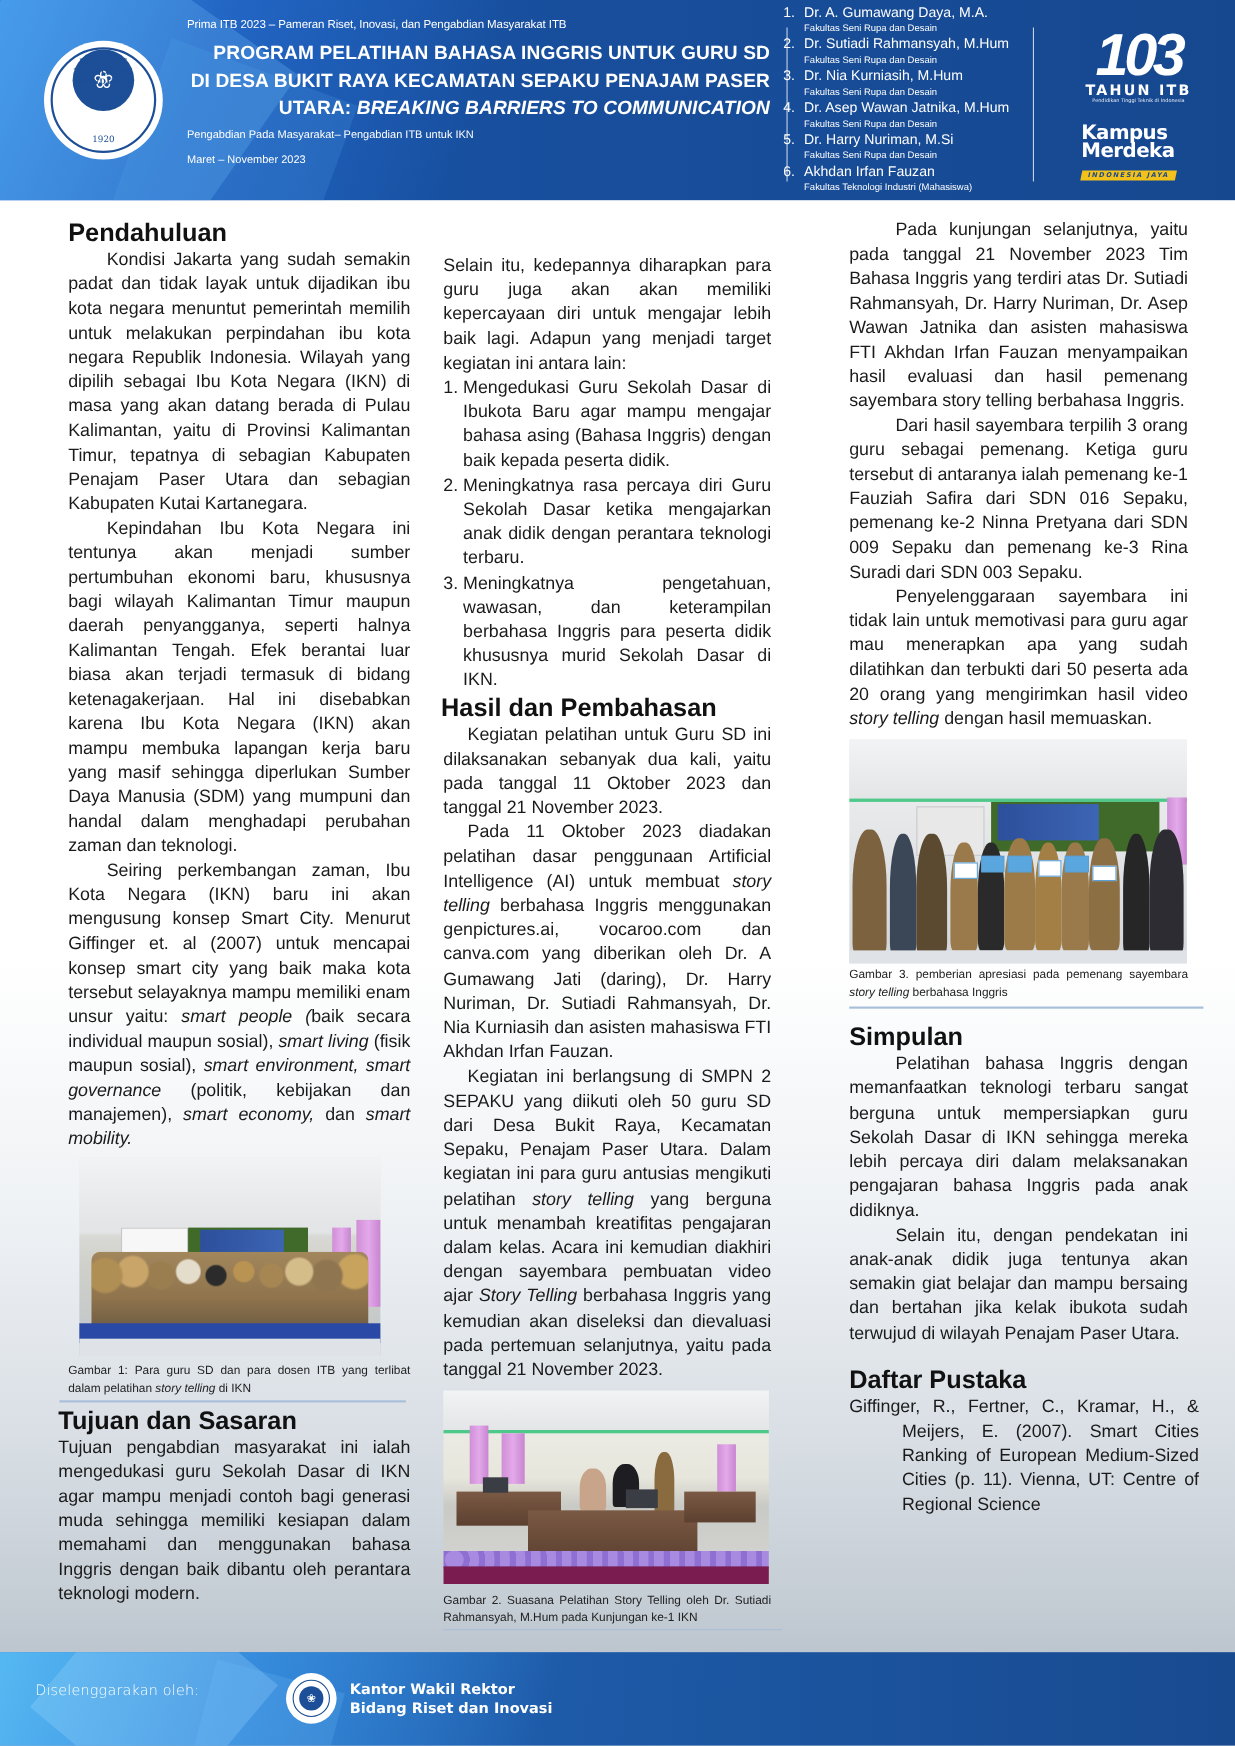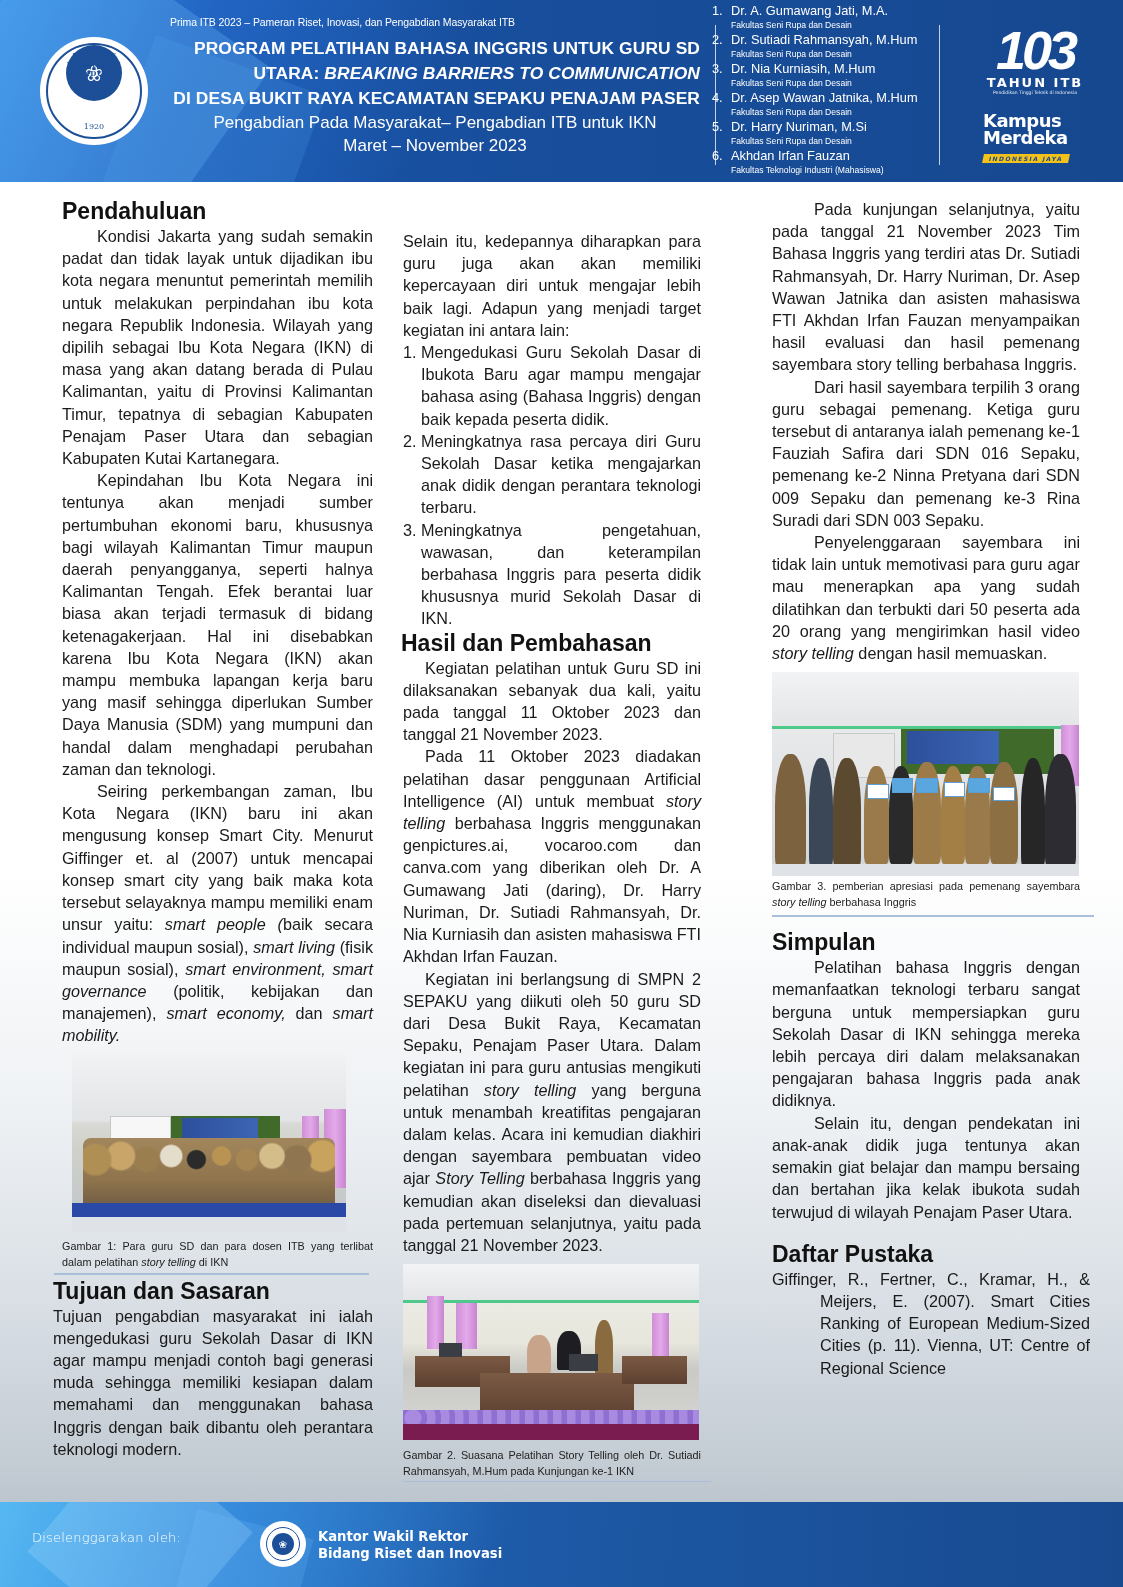--- a/index.html
+++ b/index.html
@@ -25,21 +25,21 @@
     border-radius: 50%; background: #fff; display:flex; align-items:center; justify-content:center;
   }
   .itb-logo .ring { width: 96px; height: 96px; border-radius: 50%; border: 2px solid #1c4f97; display:flex; justify-content:center; position: relative;}
   .itb-logo .inner { width: 56px; height: 56px; border-radius: 50%; background: #1c4f97; display:flex; align-items:center; justify-content:center; color:#fff; font-size: 22px; }
   .itb-logo .arc { position:absolute; top:6px; left:0; width:100%; text-align:center; font-family:"DejaVu Serif", serif; font-size:7px; color:#1c4f97; font-weight:bold; letter-spacing: 0.5px;}
   .itb-logo .year { position:absolute; bottom:6px; left:0; width:100%; text-align:center; font-family:"DejaVu Serif", serif; font-size:8px; color:#1c4f97; }
   .hdr-text { position: absolute; left: 170px; top: 16px; width: 530px; color: #fff; }
   .hdr-event { font-family: "Liberation Sans", sans-serif; font-size: 10.5px; letter-spacing: -0.1px; margin-bottom: 8px; }
   .hdr-title { font-family: "Liberation Sans", sans-serif; font-weight: bold; font-size: 17.4px; line-height: 25px; letter-spacing: 0.1px; text-align: right; }
   .hdr-title em { font-style: italic; }
-  .hdr-sub { font-family: "Liberation Sans", sans-serif; font-size: 17px; line-height: 22px; margin-top: 1px; text-align: center; }
+  .hdr-sub { font-family: "Liberation Sans", sans-serif; font-size: 10px; line-height: 22px; margin-top: 1px; }
   .authors { position: absolute; left: 712px; top: 3px; width: 225px; color: #fff; font-family: "Liberation Sans", sans-serif; }
   .authors .vline-l { position:absolute; left: 3px; top: 22px; height: 140px; border-left: 1px solid rgba(255,255,255,0.75); }
   .authors .vline-r { position:absolute; left: 227px; top: 22px; height: 140px; border-left: 1px solid rgba(255,255,255,0.75); }
   .author { margin-bottom: 0px; }
   .author .name { font-size: 12.8px; line-height: 15px; display:flex; }
   .author .num { width: 19px; display:inline-block; }
   .author .fac { font-size: 8.6px; line-height: 14px; padding-left: 19px; }
   .logo103 { position: absolute; left: 985px; top: 24px; width: 100px; color: #fff; text-align: center; }
   .logo103 .big { font-family: Liberation Sans, sans-serif; font-weight: bold; font-style: italic; font-size: 54px; line-height: 52px; letter-spacing: -4px; }
   .logo103 .tahun { font-family: "DejaVu Sans", sans-serif; font-weight: bold; font-size: 13px; letter-spacing: 2px; line-height: 14px; }
@@ -123,34 +123,34 @@
       <div class="arc">INSTITUT TEKNOLOGI BANDUNG</div>
       <div class="inner">❀</div>
       <div class="year">1920</div>
     </div>
   </div>
 
   <div class="hdr-text">
     <div class="hdr-event">Prima ITB 2023 – Pameran Riset, Inovasi, dan Pengabdian Masyarakat ITB</div>
     <div class="hdr-title">
       <div>PROGRAM PELATIHAN BAHASA INGGRIS UNTUK GURU SD</div>
+      <div>DI DESA BUKIT RAYA KECAMATAN SEPAKU  PENAJAM PASER</div>
       <div><span>UTARA: </span><em>BREAKING BARRIERS TO COMMUNICATION</em></div>
-      <div>DI DESA BUKIT RAYA KECAMATAN SEPAKU  PENAJAM PASER</div>
     </div>
     <div class="hdr-sub">Pengabdian Pada Masyarakat–  Pengabdian ITB untuk IKN</div>
     <div class="hdr-sub">Maret – November 2023</div>
   </div>
 
   <div class="authors">
     <div class="vline-l"></div>
     <div class="vline-r"></div>
     <div class="author">
       <div class="name">
           <span class="num">1.</span>
-          <span>Dr. A. Gumawang Jati, M.A.</span>
+          <span>Dr. A. Gumawang Daya, M.A.</span>
         </div>
       <div class="fac">Fakultas Seni Rupa dan Desain</div>
     </div>
     <div class="author">
       <div class="name">
           <span class="num">2.</span>
           <span>Dr. Sutiadi Rahmansyah, M.Hum</span>
         </div>
       <div class="fac">Fakultas Seni Rupa dan Desain</div>
     </div>

